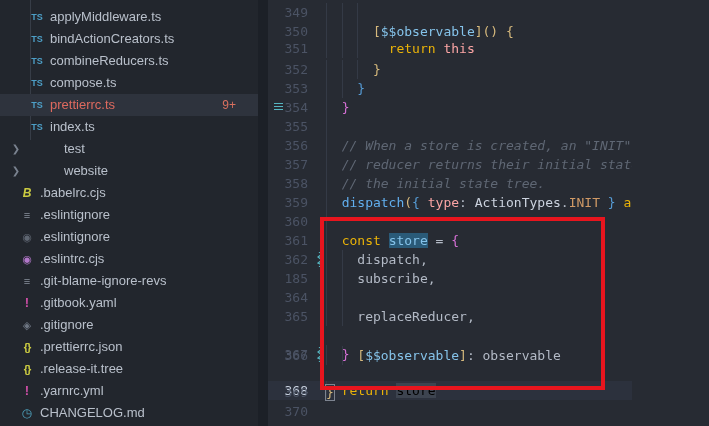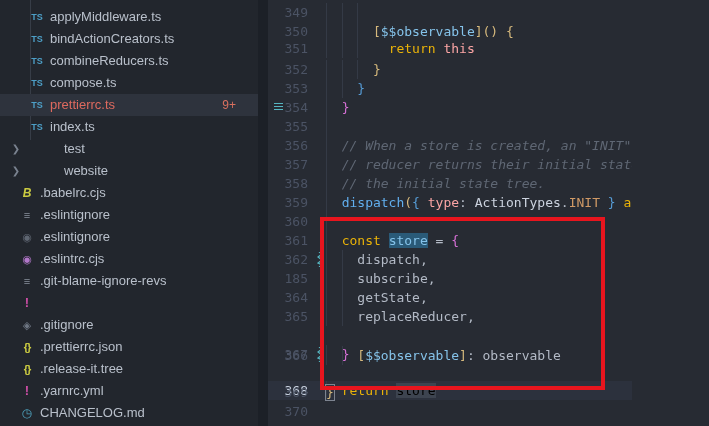--- a/index.html
+++ b/index.html
@@ -106,20 +106,21 @@
       <div class="srow lv-root" style="top: 248px;">
         <span class="sicon i-circle-purple">◉</span>
         <span class="slabel">.eslintrc.cjs</span>
       </div>
       <div class="srow lv-root" style="top: 270px;">
         <span class="sicon i-lines">≡</span>
         <span class="slabel">.git-blame-ignore-revs</span>
       </div>
       <div class="srow lv-root" style="top: 292px;">
         <span class="sicon i-bang">!</span>
+        <span class="slabel">.gitbook.yaml</span>
       </div>
       <div class="srow lv-root" style="top: 314px;">
         <span class="sicon i-diamond">◈</span>
         <span class="slabel">.gitignore</span>
       </div>
       <div class="srow lv-root" style="top: 336px;">
         <span class="sicon i-braces">{}</span>
         <span class="slabel">.prettierrc.json</span>
       </div>
       <div class="srow lv-root" style="top: 358px;">
@@ -147,21 +148,21 @@
       <div class="cline" style="top: 136px;"><div class="guide" style="left: 58px;"></div><span class="lnum">356</span><span class="codetext"><span class="c-def">  </span><span class="c-cmt">// When a store is created, an "INIT" action is dispatched so that every</span></span></div>
       <div class="cline" style="top: 155px;"><div class="guide" style="left: 58px;"></div><span class="lnum">357</span><span class="codetext"><span class="c-def">  </span><span class="c-cmt">// reducer returns their initial state. This effectively populates</span></span></div>
       <div class="cline" style="top: 174px;"><div class="guide" style="left: 58px;"></div><span class="lnum">358</span><span class="codetext"><span class="c-def">  </span><span class="c-cmt">// the initial state tree.</span></span></div>
       <div class="cline" style="top: 193px;"><div class="guide" style="left: 58px;"></div><span class="lnum">359</span><span class="codetext"><span class="c-def">  </span><span class="c-fn">dispatch</span><span class="c-gold">(</span><span class="c-bblue">{</span><span class="c-def"> </span><span class="c-red">type</span><span class="c-def">: </span><span class="c-cls">ActionTypes</span><span class="c-def">.</span><span class="c-orange">INIT</span><span class="c-def"> </span><span class="c-bblue">}</span><span class="c-def"> </span><span class="c-kw">as</span><span class="c-def"> </span><span class="c-red c-err">A</span><span class="c-gold">)</span></span></div>
       <div class="cline" style="top: 212px;"><div class="guide" style="left: 58px;"></div><span class="lnum">360</span><span class="codetext"></span></div>
       <div class="cline" style="top: 231px;"><div class="guide" style="left: 58px;"></div><span class="lnum">361</span><span class="codetext"><span class="c-def">  </span><span class="c-kw">const</span><span class="c-def"> </span><span class="c-var c-sel">store</span><span class="c-def"> = </span><span class="c-pink">{</span></span></div>
       <div class="cline" style="top: 250px;"><div class="guide" style="left: 58px;"></div><div class="guide" style="left: 74px;"></div><span class="lnum">362</span><span class="squig"><svg width="6" height="15" viewBox="0 0 6 15">
             <path d="M2 0 L5 2 L1 5 L5 8 L1 11 L5 13 L2 15" stroke="#56b6c2" stroke-width="1.3" fill="none"></path>
           </svg></span><span class="codetext"><span class="c-def">    </span><span class="c-def">dispatch,</span></span></div>
       <div class="cline" style="top: 269px;"><div class="guide" style="left: 58px;"></div><div class="guide" style="left: 74px;"></div><span class="lnum">185</span><span class="codetext"><span class="c-def">    </span><span class="c-def">subscribe,</span></span></div>
-      <div class="cline" style="top: 288px;"><div class="guide" style="left: 58px;"></div><div class="guide" style="left: 74px;"></div><span class="lnum">364</span><span class="codetext"><span class="c-def">    </span><span class="c-def">getState,</span></span></div>
+      <div class="cline" style="top: 288px;"><div class="guide" style="left: 58px;"></div><div class="guide" style="left: 74px;"></div><span class="lnum">364</span></div>
       <div class="cline" style="top: 307px;"><div class="guide" style="left: 58px;"></div><div class="guide" style="left: 74px;"></div><span class="lnum">365</span><span class="codetext"><span class="c-def">    </span><span class="c-def">replaceReducer,</span></span></div>
       <div class="cline" style="top: 326px; margin-top: 20px;"><div class="guide" style="left: 58px;"></div><div class="guide" style="left: 74px;"></div><span class="lnum">366</span><span class="codetext"><span class="c-def">    </span><span class="c-gold">[</span><span class="c-var">$$observable</span><span class="c-gold">]</span><span class="c-def">: observable</span></span></div>
       <div class="cline" style="top: 345px;"><div class="guide" style="left: 58px;"></div><span class="lnum">367</span><span class="squig"><svg width="6" height="15" viewBox="0 0 6 15">
             <path d="M2 0 L5 2 L1 5 L5 8 L1 11 L5 13 L2 15" stroke="#56b6c2" stroke-width="1.3" fill="none"></path>
           </svg></span><span class="codetext"><span class="c-def">  </span><span class="c-pink">}</span></span></div>
       <div class="cline current" style="top: 381px;"><div class="guide" style="left: 58px;"></div><span class="lnum">368</span><span class="codetext"><span class="c-def">  </span><span class="c-kw">return</span><span class="c-def"> </span><span class="c-whl">store</span></span></div>
       <div class="cline" style="top: 383px;"><span class="lnum">369</span><span class="codetext"><span class="c-gold c-match">}</span></span></div>
       <div class="cline" style="top: 402px;"><span class="lnum">370</span><span class="codetext"></span></div>
       <div class="cline" style="top: 421px;"><span class="lnum">371</span><span class="codetext"><span class="c-cmt">/**</span></span></div>
     </div>

